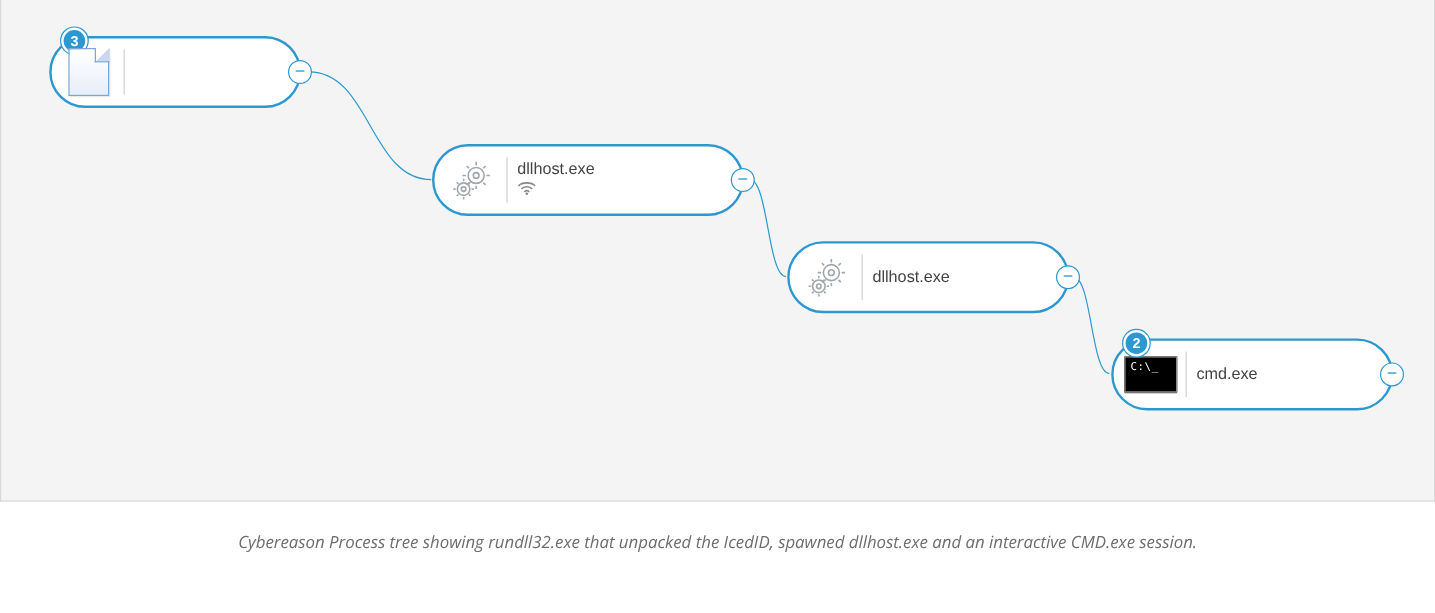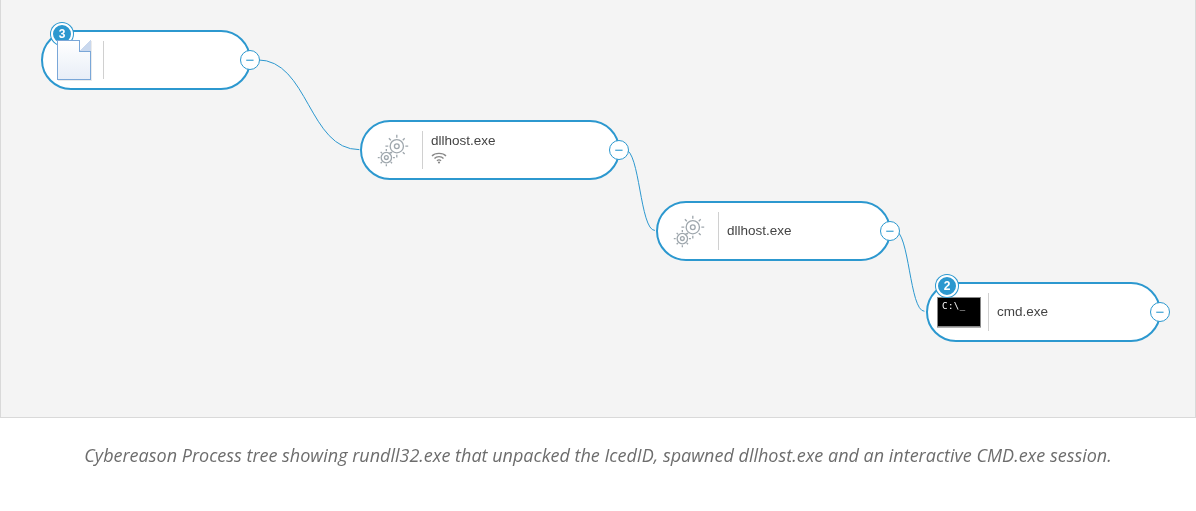--- a/index.html
+++ b/index.html
@@ -151,21 +151,21 @@
     font-size: 9px;
     letter-spacing: 0.5px;
   }
 
   .caption {
     width: 1196px;
     padding: 24px 60px 8px;
     text-align: center;
     font-family: "Open Sans", "Segoe UI", sans-serif;
     font-style: italic;
-    font-size: 18px;
+    font-size: 14px;
     line-height: 1.55;
     color: #6d6d6d;
   }
 </style>
 </head>
 <body>
 
 <div class="canvas">
 
   <svg class="connections" viewBox="0 0 1196 418" preserveAspectRatio="none">

